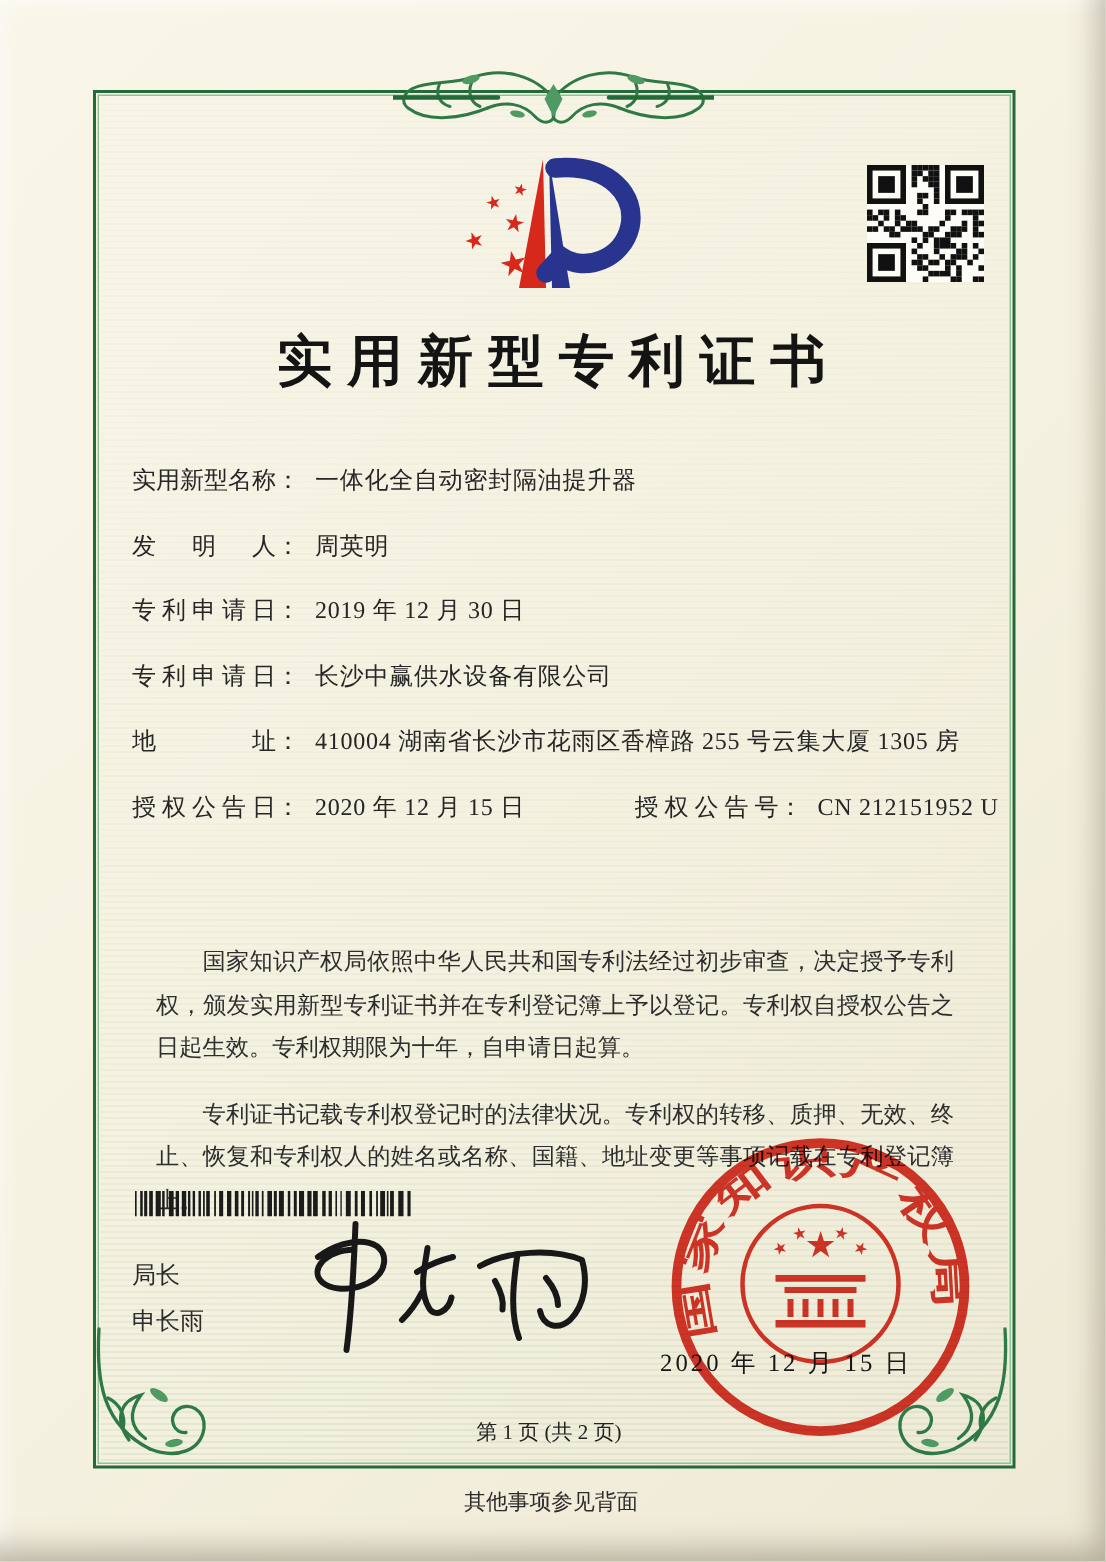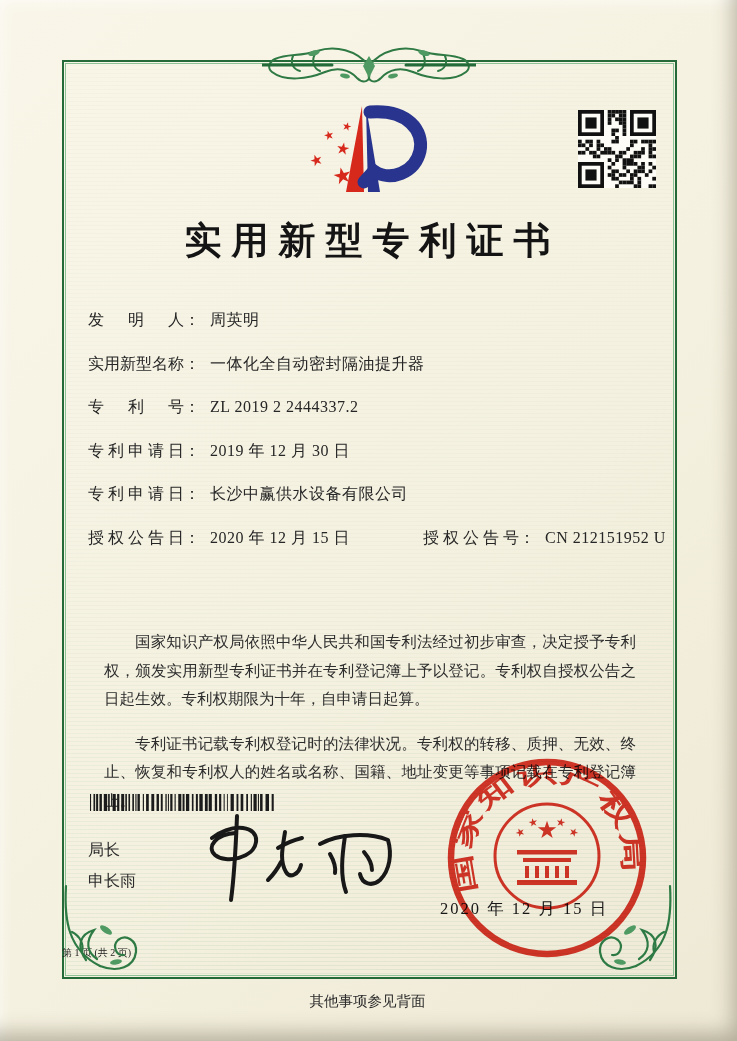--- a/index.html
+++ b/index.html
@@ -35,21 +35,21 @@
   .paras{position:absolute;left:88px;top:612px;width:564px;z-index:5;
     font-size:15.5px;line-height:28.5px;text-align:justify;color:#2d2d2d;}
   .paras p{margin:16px;text-indent:2em;}
   .barcode{position:absolute;left:90px;top:794px;width:186px;height:17px;z-index:5;}
   .signer-title{position:absolute;left:88px;top:840px;font-size:16px;z-index:5;}
   .signer-name{position:absolute;left:88px;top:871px;font-size:16px;z-index:5;}
   .signature{position:absolute;left:182px;top:810px;width:220px;height:98px;z-index:6;}
   .sealdate{position:absolute;left:440px;top:898px;font-size:16.5px;letter-spacing:2px;color:#171717;z-index:5;}
   .seal{position:absolute;left:437px;top:748px;width:220px;height:220px;z-index:7;
     mix-blend-mode:multiply;opacity:.93;}
-  .pageinfo{position:absolute;left:62px;top:946px;width:552px;text-align:left;font-size:10px;z-index:5;color:#222;}
+  .pageinfo{position:absolute;left:62px;top:946px;width:552px;text-align:center;font-size:14px;z-index:5;color:#222;padding-left:28px;}
   .backnote{position:absolute;left:0;top:992px;width:735px;text-align:center;font-size:14.5px;color:#2b2b2b;z-index:5;}
   .flourish-top{position:absolute;left:262px;top:38px;width:214px;height:52px;z-index:8;}
   .corner{position:absolute;width:88px;height:92px;z-index:8;}
   .corner.bl{left:56px;top:882px;}
   .corner.br{left:592px;top:882px;transform:scaleX(-1);}
   .star{font-family:"DejaVu Sans",sans-serif;}
 </style>
 </head>
 <body>
 
@@ -247,33 +247,33 @@
       <rect x="15" y="20" width="1" height="1" fill="#111"></rect>
       <rect x="16" y="20" width="1" height="1" fill="#111"></rect>
       <rect x="19" y="20" width="1" height="1" fill="#111"></rect>
       <rect x="20" y="20" width="1" height="1" fill="#111"></rect>
     </svg>
 
   <div class="title">实用新型专利证书</div>
 
   <div class="fields">
     <div class="frow">
+      <span class="flabel">实用新型名称</span><span class="fcolon">：</span><span class="fvalue">一体化全自动密封隔油提升器</span>
+    </div>
+    <div class="frow">
       <span class="flabel">发明人</span><span class="fcolon">：</span><span class="fvalue">周英明</span>
     </div>
     <div class="frow">
-      <span class="flabel">实用新型名称</span><span class="fcolon">：</span><span class="fvalue">一体化全自动密封隔油提升器</span>
-    </div>
-    <div class="frow">
-      <span class="flabel">专利号</span><span class="fcolon">：</span><span class="fvalue">ZL 2019 2 2444337.2</span>
-    </div>
-    <div class="frow">
       <span class="flabel">专利申请日</span><span class="fcolon">：</span><span class="fvalue">2019 年 12 月 30 日</span>
     </div>
     <div class="frow">
       <span class="flabel">专利申请日</span><span class="fcolon">：</span><span class="fvalue">长沙中赢供水设备有限公司</span>
+    </div>
+    <div class="frow">
+      <span class="flabel">地址</span><span class="fcolon">：</span><span class="fvalue">410004 湖南省长沙市花雨区香樟路 255 号云集大厦 1305 房</span>
     </div>
     <div class="frow">
       <span class="flabel">授权公告日</span><span class="fcolon">：</span><span class="fvalue">2020 年 12 月 15 日</span><span class="flabel g2">授权公告号</span><span class="fcolon">：</span><span class="fvalue">CN 212151952 U</span>
     </div>
   </div>
 
   <div class="paras">
     <p>国家知识产权局依照中华人民共和国专利法经过初步审查，决定授予专利权，颁发实用新型专利证书并在专利登记簿上予以登记。专利权自授权公告之日起生效。专利权期限为十年，自申请日起算。</p>
     <p>专利证书记载专利权登记时的法律状况。专利权的转移、质押、无效、终止、恢复和专利权人的姓名或名称、国籍、地址变更等事项记载在专利登记簿上。</p>
   </div>

